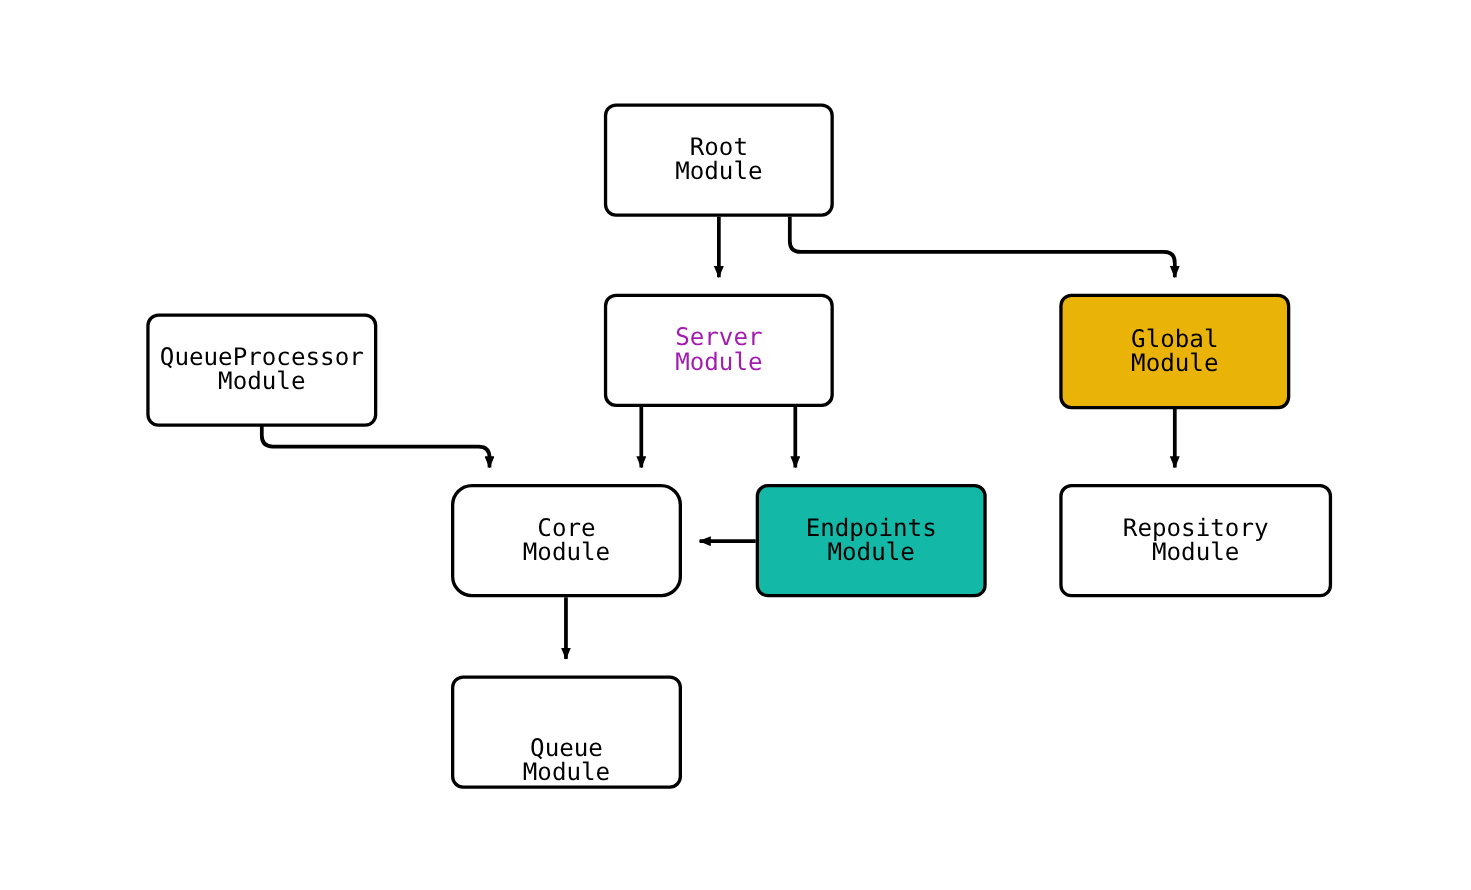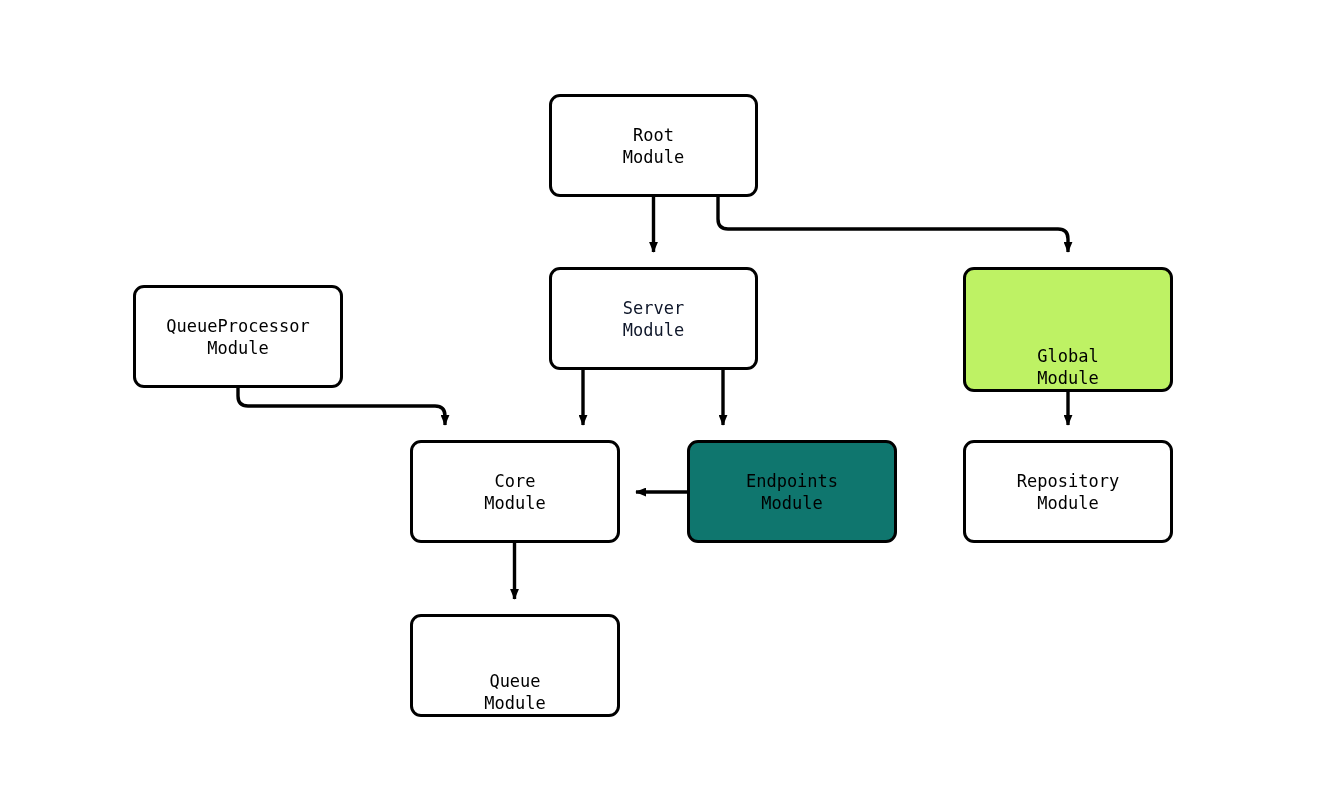--- a/index.html
+++ b/index.html
@@ -29,21 +29,21 @@
     background: #ffffff;
     border: 3.5px solid #000000;
     border-radius: 11px;
     display: flex;
     align-items: center;
     justify-content: center;
     z-index: 2;
   }
   .node-label {
     font-family: "DejaVu Sans Mono", "Liberation Mono", monospace;
-    font-size: 17px;
+    font-size: 22px;
     line-height: 22px;
     color: #000000;
     text-align: center;
     white-space: pre;
     letter-spacing: 0px;
   }
 </style>
 </head>
 <body>
 
@@ -84,40 +84,40 @@
     <span class="node-label" style="color: rgb(0, 0, 0);">Root
 Module</span>
   </div>
 
   <div class="node" style="left: 133px; top: 267px; width: 210px; height: 103px; border-color: rgb(0, 0, 0); background: rgb(255, 255, 255); margin-top: 18px;">
     <span class="node-label" style="color: rgb(0, 0, 0);">QueueProcessor
 Module</span>
   </div>
 
   <div class="node" style="left: 549px; top: 267px; width: 209px; height: 103px; border-color: rgb(0, 0, 0); background: rgb(255, 255, 255);">
-    <span class="node-label" style="color: #0f172a;">Server
+    <span class="node-label" style="color: #a21caf;">Server
 Module</span>
   </div>
 
-  <div class="node" style="left: 963px; top: 267px; width: 210px; height: 125px; border-color: rgb(0, 0, 0); background: #bef264; align-items: flex-end;">
+  <div class="node" style="left: 963px; top: 267px; width: 210px; height: 105px; border-color: rgb(0, 0, 0); background: #eab308;">
     <span class="node-label" style="color: rgb(0, 0, 0);">Global
 Module</span>
   </div>
 
-  <div class="node" style="left: 410px; top: 440px; width: 210px; height: 103px; border-color: rgb(0, 0, 0); background: rgb(255, 255, 255);">
+  <div class="node" style="left: 410px; top: 440px; width: 210px; height: 103px; border-color: rgb(0, 0, 0); background: rgb(255, 255, 255); border-radius: 19px;">
     <span class="node-label" style="color: rgb(0, 0, 0);">Core
 Module</span>
   </div>
 
-  <div class="node" style="left: 687px; top: 440px; width: 210px; height: 103px; border-color: rgb(0, 0, 0); background: #0f766e;">
+  <div class="node" style="left: 687px; top: 440px; width: 210px; height: 103px; border-color: rgb(0, 0, 0); background: #14b8a6;">
     <span class="node-label" style="color: rgb(0, 0, 0);">Endpoints
 Module</span>
   </div>
 
-  <div class="node" style="left: 963px; top: 440px; width: 210px; height: 103px; border-color: rgb(0, 0, 0); background: rgb(255, 255, 255);">
+  <div class="node" style="left: 963px; top: 440px; width: 248px; height: 103px; border-color: rgb(0, 0, 0); background: rgb(255, 255, 255);">
     <span class="node-label" style="color: rgb(0, 0, 0);">Repository
 Module</span>
   </div>
 
   <div class="node" style="left: 410px; top: 614px; width: 210px; height: 103px; border-color: rgb(0, 0, 0); background: rgb(255, 255, 255); align-items: flex-end;">
     <span class="node-label" style="color: rgb(0, 0, 0);">Queue
 Module</span>
   </div>
 
 </div>

